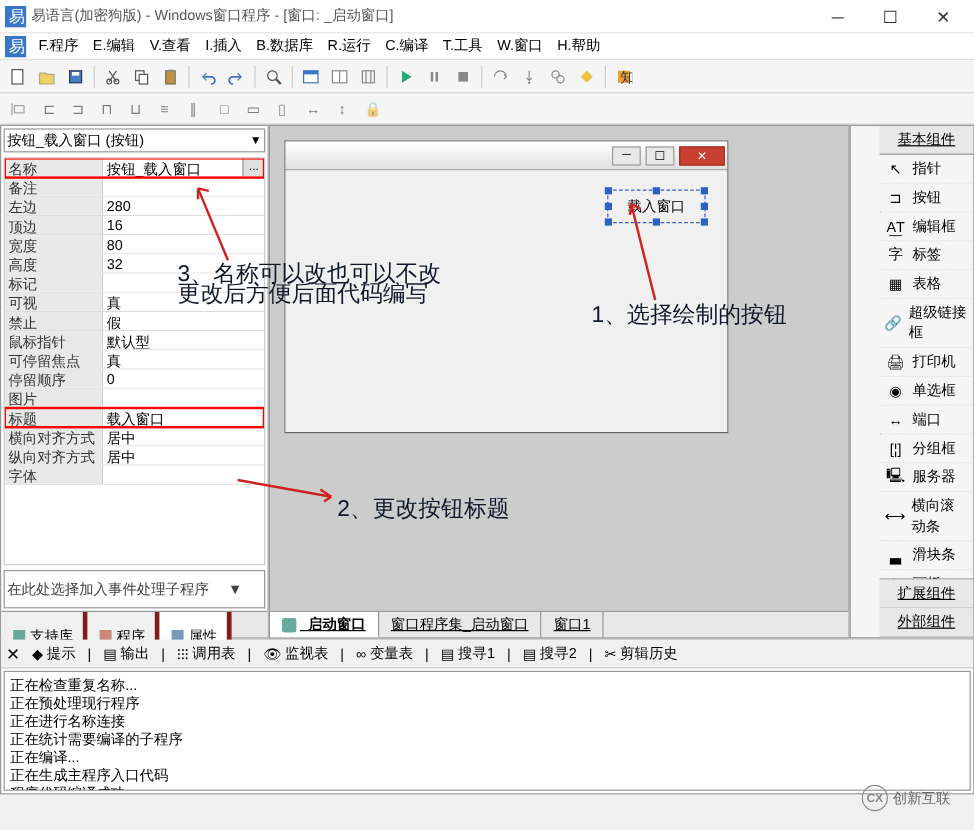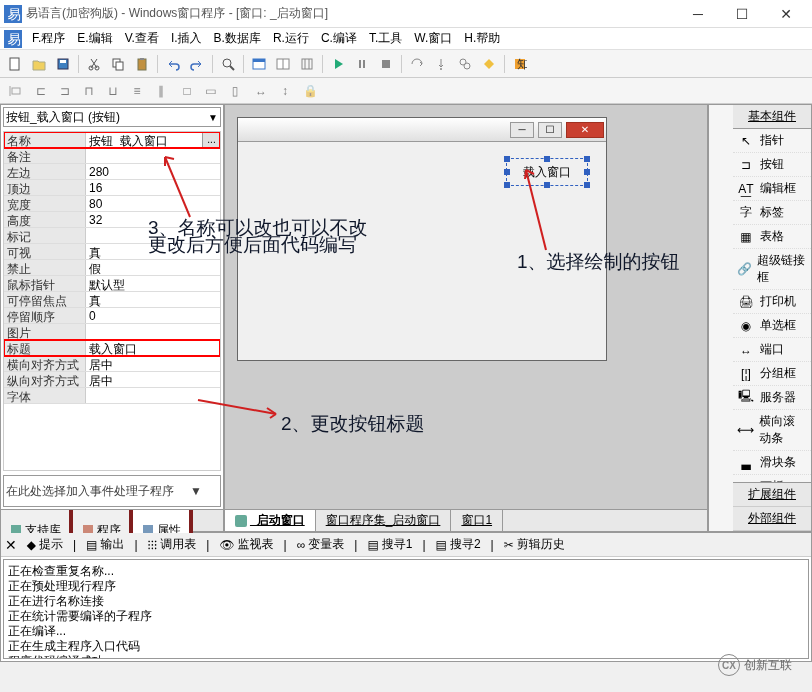--- a/index.html
+++ b/index.html
@@ -387,21 +387,21 @@
           <div class="handle h-tr"></div>
           <div class="handle h-ml"></div>
           <div class="handle h-mr"></div>
           <div class="handle h-bl"></div>
           <div class="handle h-bm"></div>
           <div class="handle h-br"></div>
         </div>
       </div>
     </div>
 
-    <div class="annot" style="left:292px;top:144px">1、选择绘制的按钮</div>
+    <div class="annot" style="left:268px;top:144px">1、选择绘制的按钮</div>
     <svg style="position:absolute;left:296px;top:60px" width="30" height="88">
         <line x1="25" y1="85" x2="5" y2="5" stroke="#d02020" stroke-width="2"></line>
         <path d="M5 5l8 4M5 5l-1 9" stroke="#d02020" stroke-width="2"></path>
       </svg>
 
     <div class="annot" style="left:56px;top:306px">2、更改按钮标题</div>
 
     <div class="canvas-tabs">
       <div class="ctab active">
           <span class="ctab-icon"></span>

